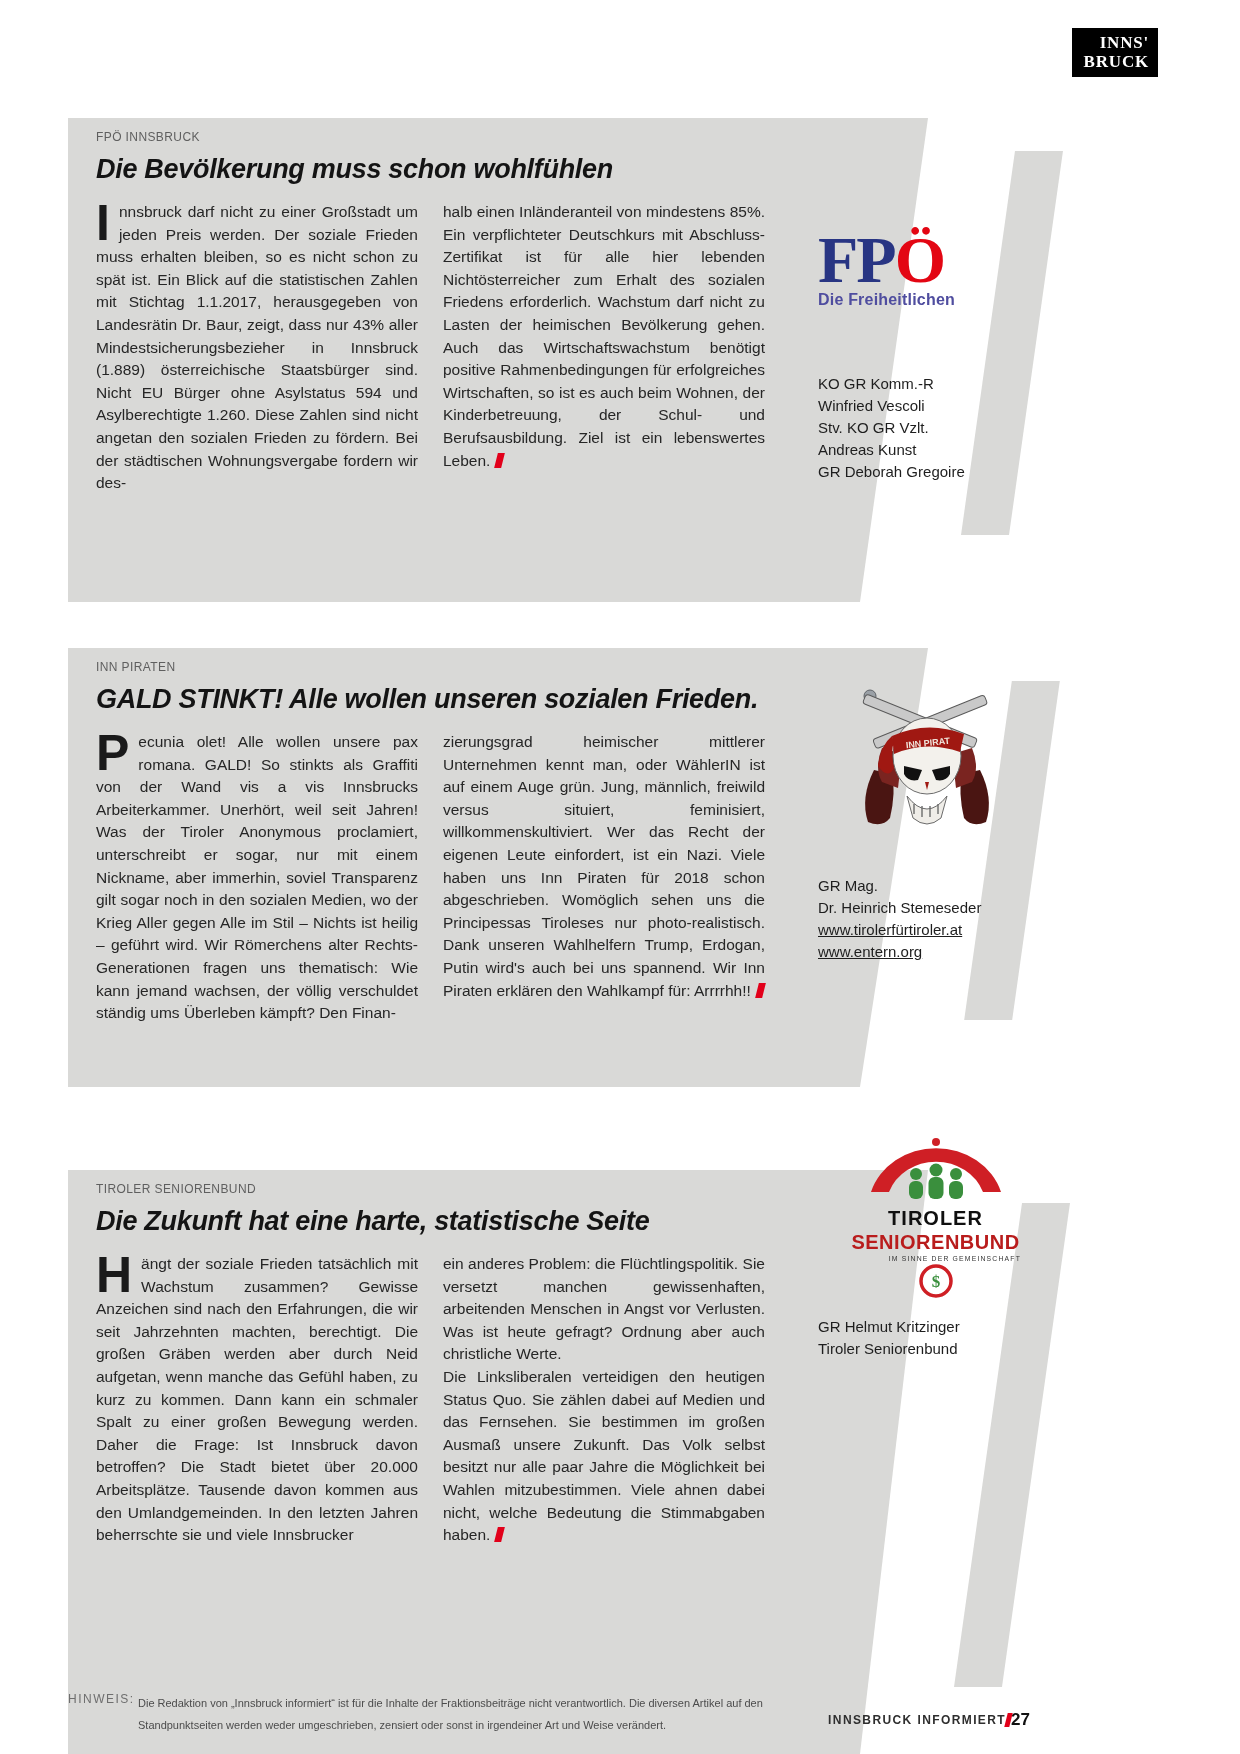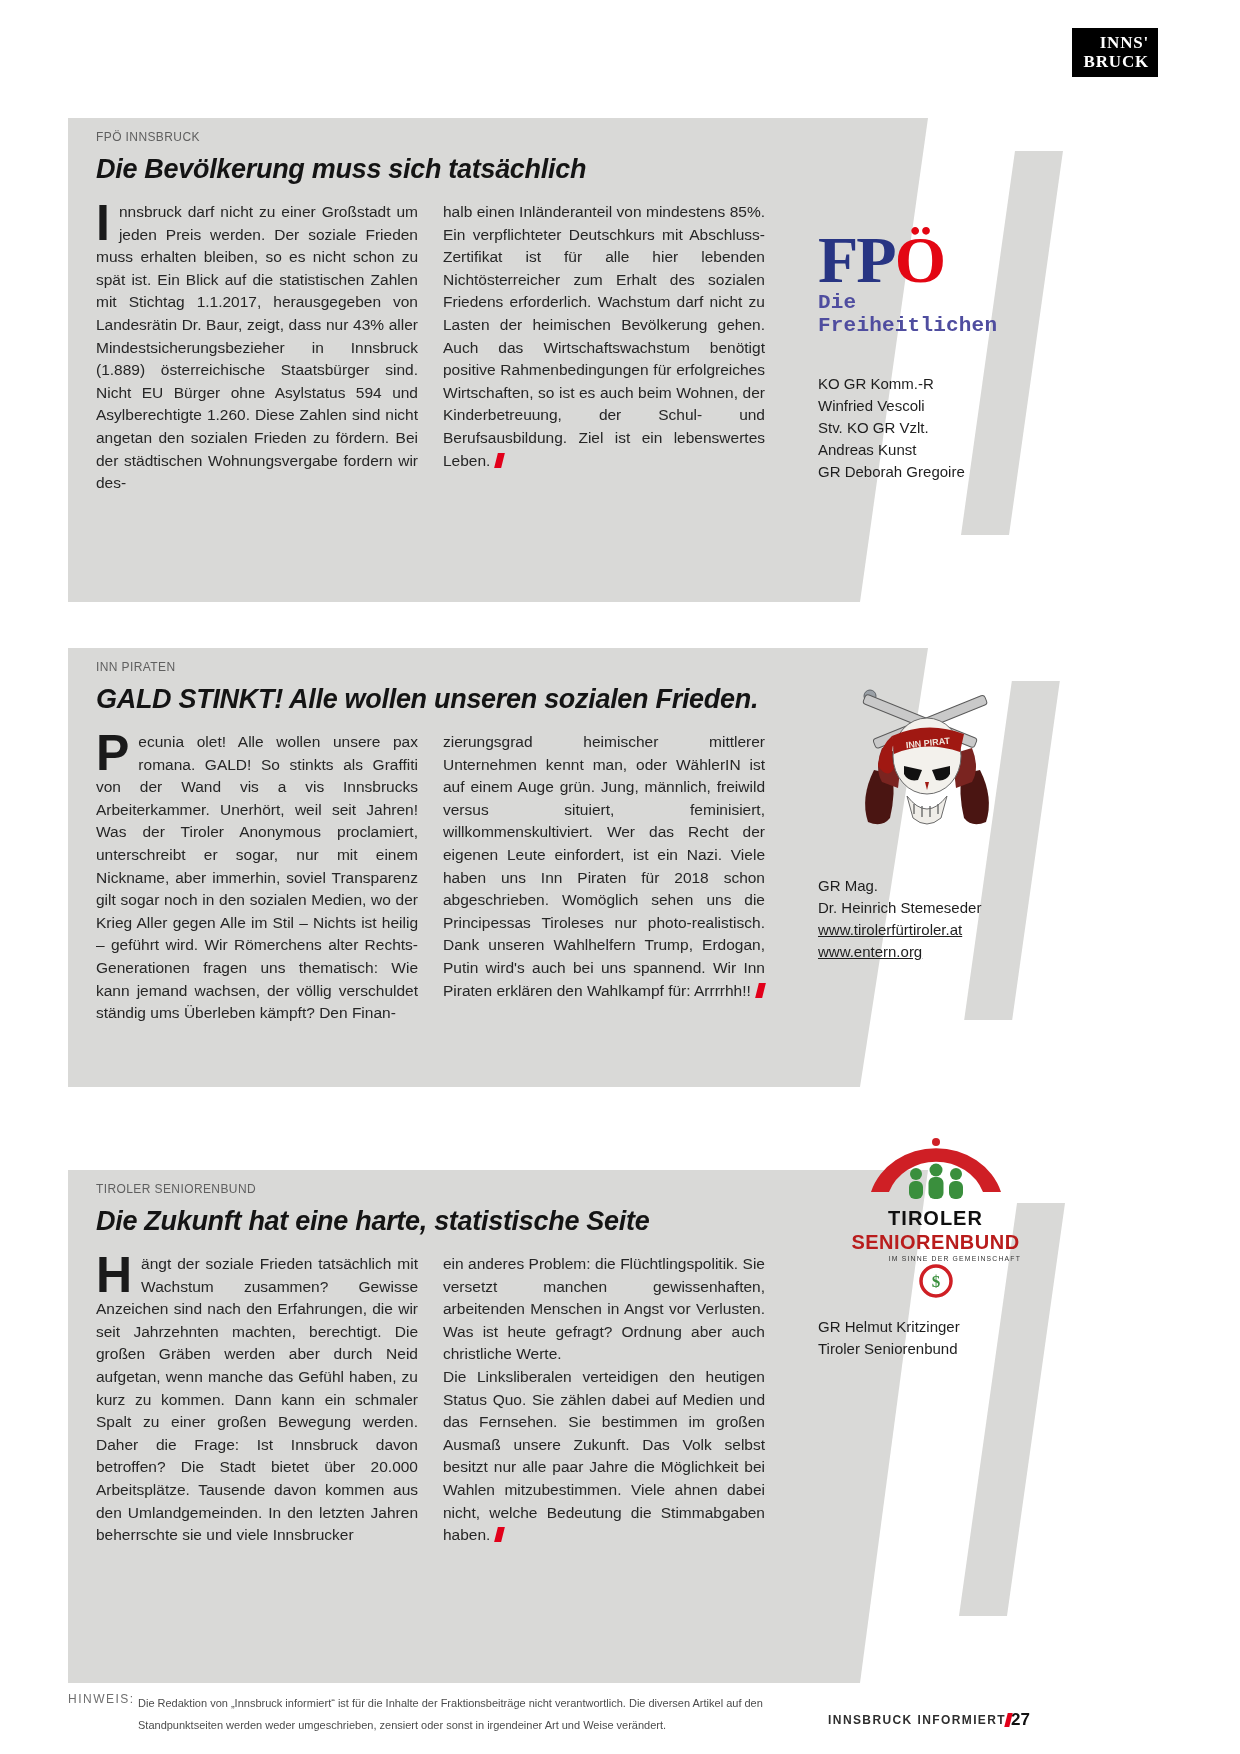--- a/index.html
+++ b/index.html
@@ -34,21 +34,21 @@
   .side{position:absolute;left:818px;top:0;width:230px;}
   .side .logo{position:absolute;left:0;}
   .side .caption{position:absolute;left:0;font-size:15px;line-height:22px;color:#1e1e1e;}
   .caption .u{text-decoration:underline;}
 
   
   .fpoe-logo{font-family:"Liberation Serif",serif;font-weight:bold;font-size:66px;
              line-height:60px;letter-spacing:-2px;}
   .fpoe-logo .fp{color:#283583;}
   .fpoe-logo .oe{color:#e30613;}
-  .fpoe-sub{font-family:Liberation Mono, monospace;font-weight:bold;font-size:21px;
+  .fpoe-sub{font-family:Liberation Sans, sans-serif;font-weight:bold;font-size:16px;
             letter-spacing:.2px;color:#4f4d9f;margin-top:1px;}
 
   
   .senior{width:175px;text-align:center;}
   .senior .l1{font-weight:bold;font-size:20px;letter-spacing:1px;color:#101010;line-height:24px;}
   .senior .l2{font-weight:bold;font-size:20px;letter-spacing:.5px;color:#b91c1c;line-height:24px;}
   .senior .l3{font-size:6.8px;letter-spacing:1.2px;color:#333;text-align:right;margin:1px 2px 2px 0;}
 
   
   .hinweis{position:absolute;left:68px;top:1692px;width:780px;display:flex;}
@@ -68,21 +68,21 @@
   <div class="brand">
     <div>INNS'</div>
     <div>BRUCK</div>
   </div>
 
   <section class="article" style="top:118px;height:484px;">
     <div class="bg"></div>
     <div class="strip"></div>
     <div class="content">
       <div class="kicker">FPÖ INNSBRUCK</div>
-      <h2 class="title">Die Bevölkerung muss sich tatsächlich</h2>
+      <h2 class="title">Die Bevölkerung muss schon wohlfühlen</h2>
       <div class="cols">
         <div class="col col1">
             <p><span class="drop">I</span>nnsbruck darf nicht zu einer Großstadt um jeden Preis werden. Der soziale Frieden muss erhalten bleiben, so es nicht schon zu spät ist. Ein Blick auf die statistischen Zahlen mit Stichtag 1.1.2017, herausgegeben von Landesrätin Dr. Baur, zeigt, dass nur 43% aller Mindestsicherungsbezieher in Innsbruck (1.889) österreichische Staatsbürger sind. Nicht EU Bürger ohne Asylstatus 594 und Asylberechtigte 1.260. Diese Zahlen sind nicht angetan den sozialen Frieden zu fördern. Bei der städtischen Wohnungsvergabe fordern wir des-</p>
           </div>
         <div class="col col2">
             <p>halb einen Inländeranteil von mindestens 85%. Ein verpflichteter Deutschkurs mit Abschluss-Zertifikat ist für alle hier lebenden Nichtösterreicher zum Erhalt des sozialen Friedens erforderlich. Wachstum darf nicht zu Lasten der heimischen Bevölkerung gehen. Auch das Wirtschaftswachstum benötigt positive Rahmenbedingungen für erfolgreiches Wirtschaften, so ist es auch beim Wohnen, der Kinderbetreuung, der Schul- und Berufsausbildung. Ziel ist ein lebenswertes Leben.<span class="endmark"></span></p>
           </div>
       </div>
     </div>
     <div class="side">
@@ -149,21 +149,21 @@
       </div>
       <div class="caption" style="top:227px;">
           <div>GR Mag.</div>
           <div>Dr. Heinrich Stemeseder</div>
           <div class="u">www.tirolerfürtiroler.at</div>
           <div class="u">www.entern.org</div>
         </div>
     </div>
   </section>
 
-  <section class="article" style="top:1170px;height:513px;">
+  <section class="article" style="top:1170px;height:584px;">
     <div class="bg"></div>
     <div class="strip"></div>
     <div class="content">
       <div class="kicker">TIROLER SENIORENBUND</div>
       <h2 class="title">Die Zukunft hat eine harte, statistische Seite</h2>
       <div class="cols">
         <div class="col col1">
             <p><span class="drop">H</span>ängt der soziale Frieden tatsächlich mit Wachstum zusammen? Gewisse Anzeichen sind nach den Erfahrungen, die wir seit Jahrzehnten machten, berechtigt. Die großen Gräben werden aber durch Neid aufgetan, wenn manche das Gefühl haben, zu kurz zu kommen. Dann kann ein schmaler Spalt zu einer großen Bewegung werden. Daher die Frage: Ist Innsbruck davon betroffen? Die Stadt bietet über 20.000 Arbeitsplätze. Tausende davon kommen aus den Umlandgemeinden. In den letzten Jahren beherrschte sie und viele Innsbrucker</p>
           </div>
         <div class="col col2">

